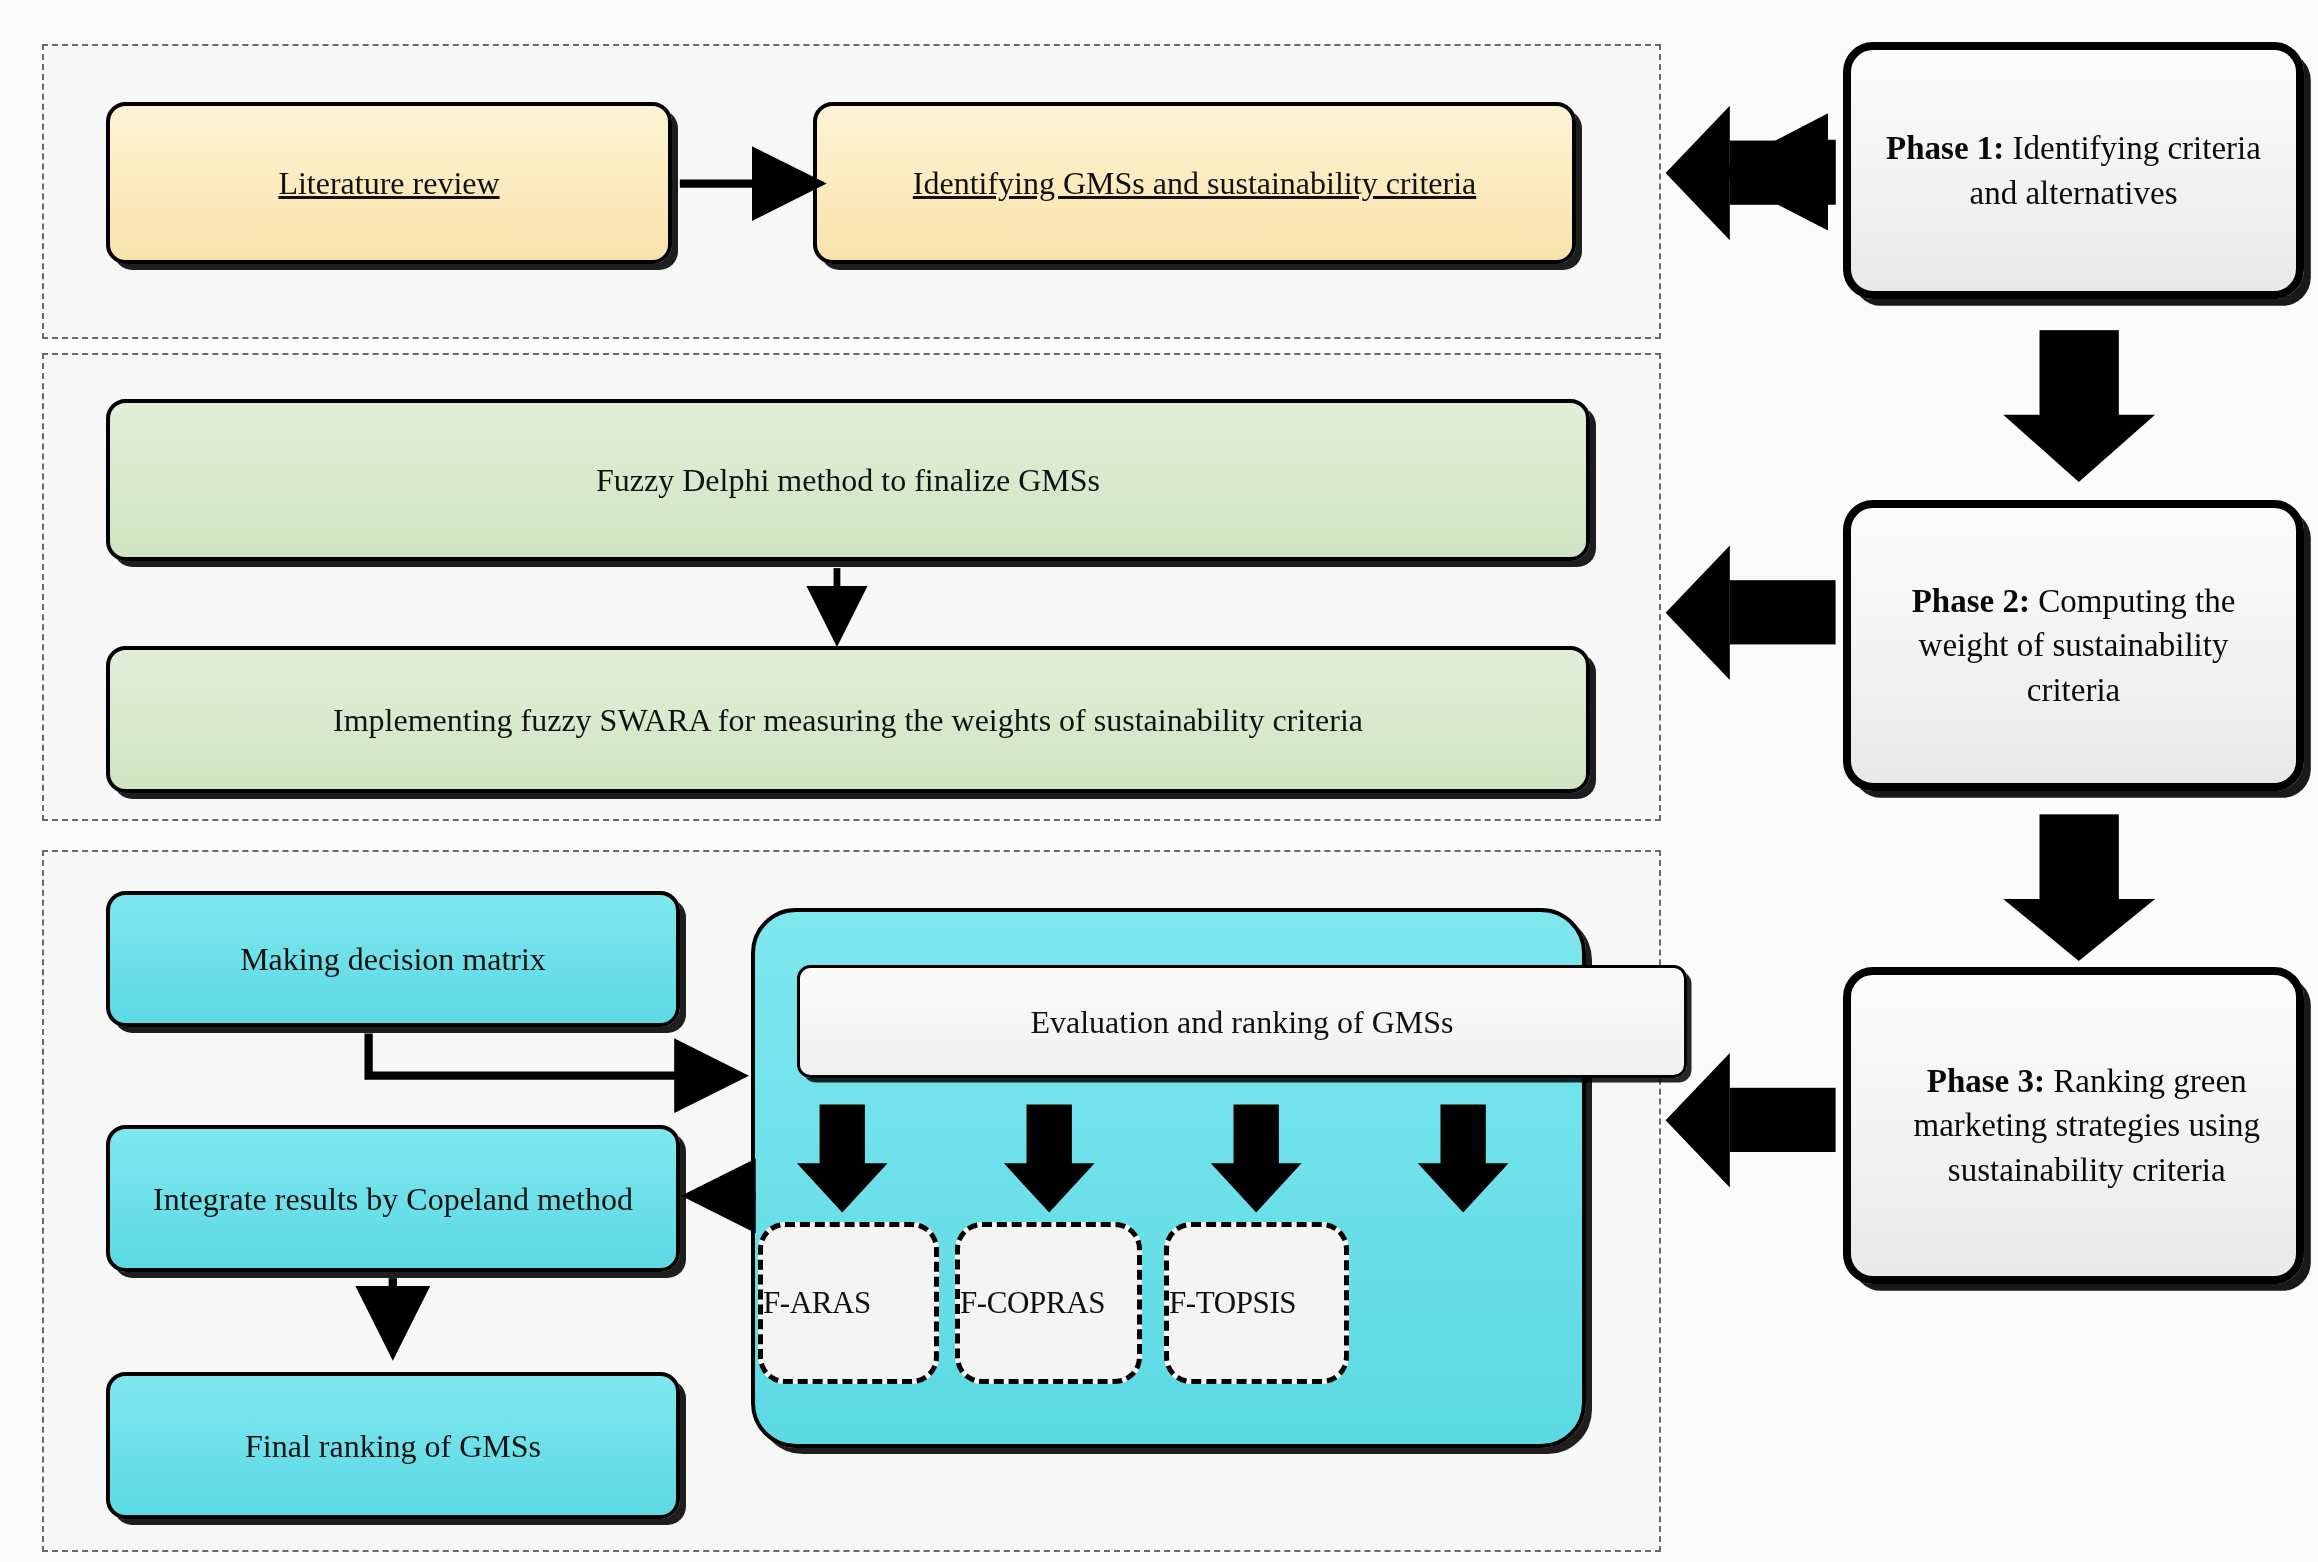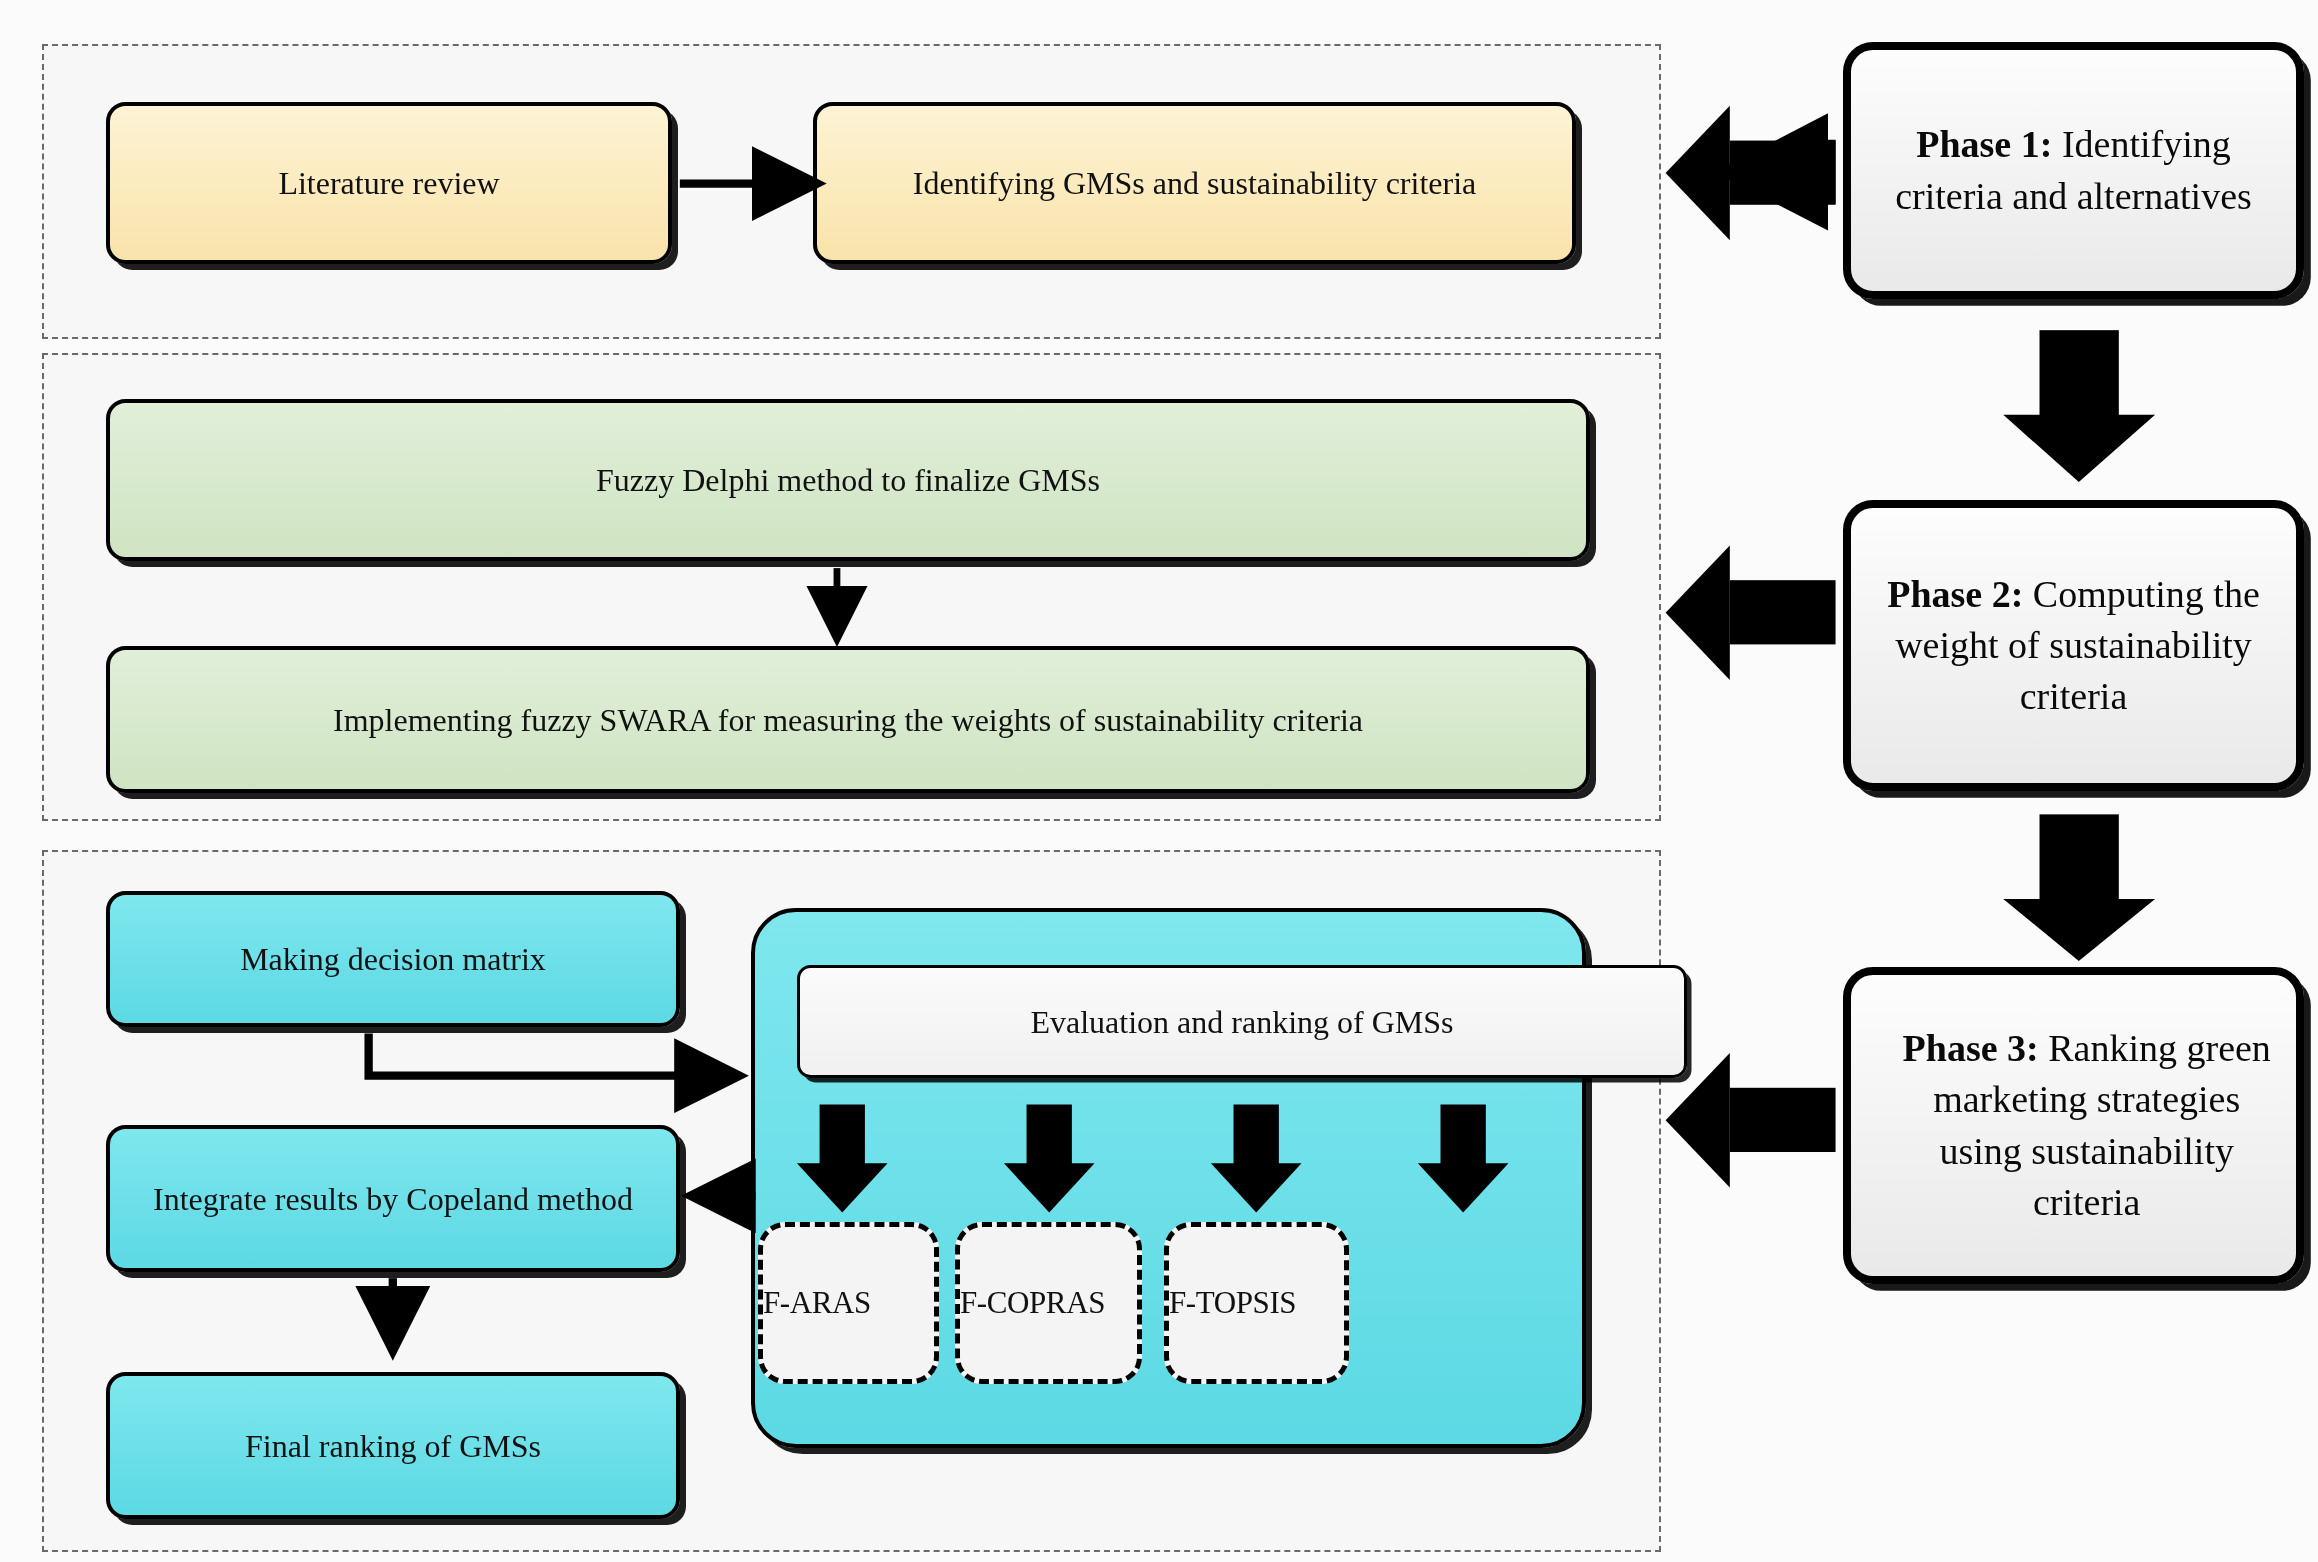--- a/index.html
+++ b/index.html
@@ -22,36 +22,36 @@
     border-radius:19.6px;
     display:flex;
     align-items:center;
     justify-content:center;
     text-align:center;
     color:#111;
     box-shadow:6.8px 6.8px 0px -0.8px rgba(0,0,0,0.88);
     line-height:1.25;
     padding:4.5px 13.6px;
   }
-  .yellow{background:linear-gradient(180deg,#fdf3d4 0%,#f9e3ab 100%);}
+  .yellow{background:linear-gradient(180deg,#fdf3d4 0%,#f9e3ab 100%);text-decoration:underline;}
   .green {background:linear-gradient(180deg,#e1efd9 0%,#cfe4c2 100%);}
   .cyan  {background:linear-gradient(180deg,#7fe7ee 0%,#5cd9e4 100%);}
   .white {background:linear-gradient(180deg,#fbfbfb 0%,#f0f0f0 100%);}
   .f34{font-size:32px;}
 
   
   .phasebox{
     position:absolute;
     box-sizing:border-box;
     border:8.3px solid #000;
     border-radius:30px;
     background:linear-gradient(180deg,#fdfdfd 0%,#e9e9e9 100%);
     box-shadow:8.3px 8.3px 0px -1.5px rgba(0,0,0,0.9);
     display:flex;align-items:center;justify-content:center;text-align:center;
-    font-size:38px;color:#0a0a0a;line-height:1.35;padding:7.6px 19.6px;
+    font-size:33px;color:#0a0a0a;line-height:1.35;padding:7.6px 19.6px;
   }
   .phasebox b{font-weight:700;}
 
   
   .chip{
     position:absolute;
     box-sizing:border-box;
     border:5.3px dashed #000;
     border-radius:27px;
     background:#f4f4f4;

